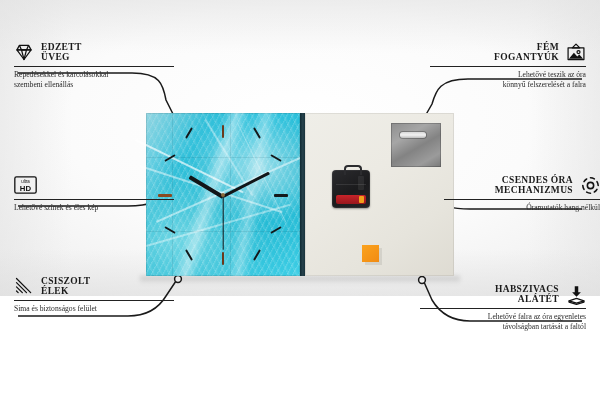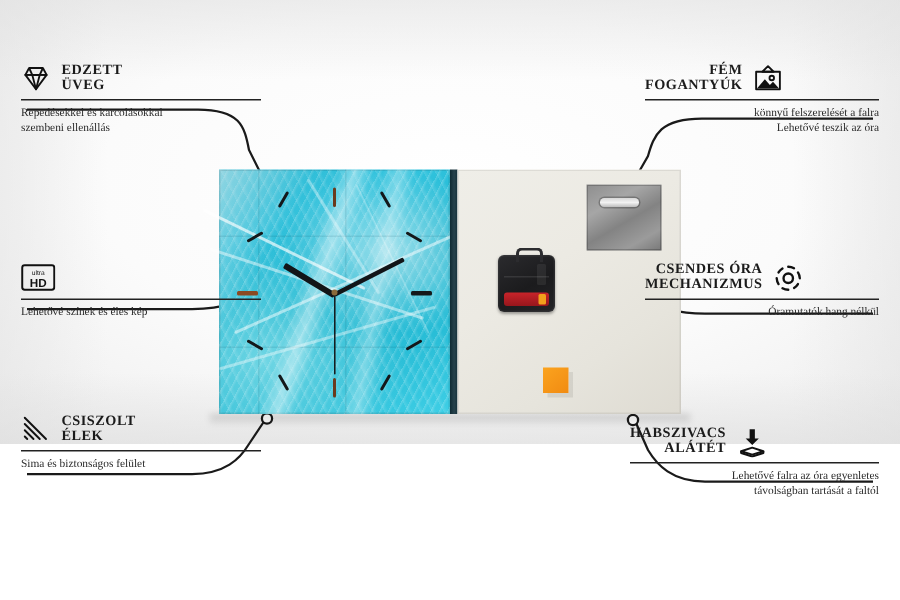--- a/index.html
+++ b/index.html
@@ -112,21 +112,21 @@
   .cl-head{display:flex;align-items:center;gap:7px;}
   .cl-titles{display:flex;flex-direction:column;line-height:1.06;}
   .cl-t{
     font-size:9.5px;letter-spacing:.35px;color:#1b1b1b;font-weight:700;
     text-transform:uppercase;white-space:nowrap;
   }
   .cl-rule{height:1px;background:#222;margin:4px 0 3px;}
   .cl-desc{
     font-size:7.6px;color:#2a2a2a;line-height:1.32;white-space:nowrap;
   }
-  .right .cl-head{flex-direction:row;justify-content:flex-start;}
+  .right .cl-head{flex-direction:row;justify-content:flex-end;}
   .right .cl-titles{align-items:flex-end;}
   .right .cl-desc{text-align:right;}
   .ico{width:20px;height:20px;flex:0 0 20px;display:block;}
 
   svg.leader{position:absolute;left:0;top:0;width:600px;height:400px;pointer-events:none;}
 </style>
 </head>
 <body>
 
 <div id="stage">
@@ -277,26 +277,26 @@
           <rect x="2.5" y="7" width="19" height="14"></rect>
           <path d="M12 2.5 L7.5 7 h9 L12 2.5z"></path>
           <circle cx="15" cy="12" r="1.8"></circle>
           <path d="M3.5 20 L9.5 13 L13.5 17.5 L16 15 L20.5 20z" fill="#111" stroke="none"></path>
             </g>
           </svg>
       </span>
     </div>
     <div class="cl-rule"></div>
     <div class="cl-desc">
+      <div>Lehetővé teszik az óra</div>
       <div>könnyű felszerelését a falra</div>
-      <div>Lehetővé teszik az óra</div>
-    </div>
-  </div>
-
-  <div class="callout right" style="left:430px;top:175px;width:156px;">
+    </div>
+  </div>
+
+  <div class="callout right" style="left:444px;top:175px;width:156px;">
     <div class="cl-head">
       <span class="cl-titles">
         <span class="cl-t">CSENDES ÓRA</span>
         <span class="cl-t">MECHANIZMUS</span>
       </span>
       <span class="ico">
         <svg viewBox="0 0 24 24" width="21" height="21">
             <g fill="none" stroke="#111" stroke-width="1.8" stroke-linecap="round" stroke-linejoin="round">
           <path d="M12 3.2a8.8 8.8 0 0 1 4.4 1.2M19.4 7.6A8.8 8.8 0 0 1 20.8 12M19.4 16.4a8.8 8.8 0 0 1-3 3M12 20.8a8.8 8.8 0 0 1-4.4-1.2M4.6 16.4A8.8 8.8 0 0 1 3.2 12M4.6 7.6a8.8 8.8 0 0 1 3-3"></path>
           <circle cx="12" cy="12" r="3.6"></circle>

